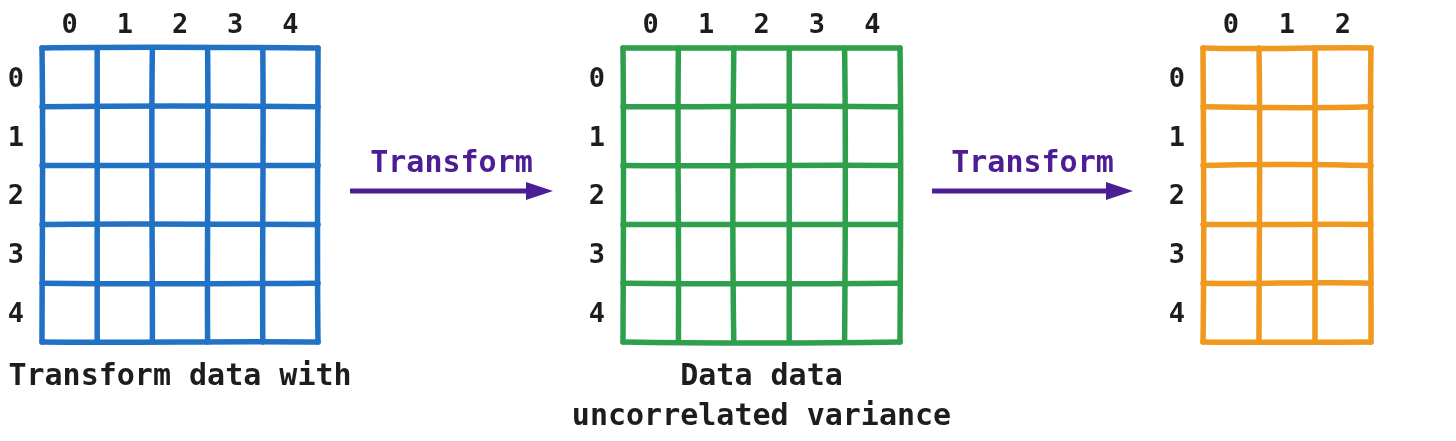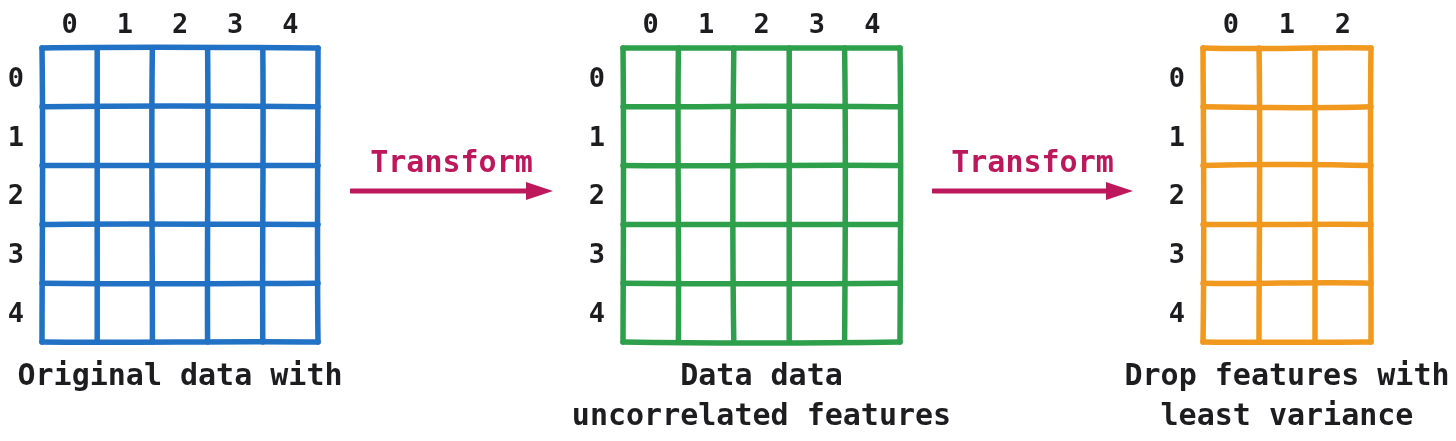--- a/index.html
+++ b/index.html
@@ -71,21 +71,21 @@
     white-space: nowrap;
     font-size: 30px;
     line-height: 40px;
     color: #1d1d1f;
   }
   
   .arrow-block {
     position: absolute;
     top: 146px;
     text-align: center;
-    color: #be185d;
+    color: #4c1d95;
   }
   .arrow-label {
     font-size: 30px;
     line-height: 32px;
     white-space: nowrap;
   }
   .arrow-svg {
     display: block;
     margin-top: 2px;
   }
@@ -120,21 +120,21 @@
           <path d="M 281 5 C 281.0472651965858 102.02000000000001, 279.7846036992123 199.04000000000002, 281 299" fill="none" stroke="#2171c4" stroke-width="5.5" stroke-linecap="round"></path>
           <path d="M 5 5 C 96.08 3.6889090694428885, 187.16 4.327479782408773, 281 5" fill="none" stroke="#2171c4" stroke-width="5.5" stroke-linecap="round"></path>
           <path d="M 5 63.8 C 96.08 62.49402925012764, 187.16 62.73920529362763, 281 63.8" fill="none" stroke="#2171c4" stroke-width="5.5" stroke-linecap="round"></path>
           <path d="M 5 122.6 C 96.08 122.41676434959663, 187.16 122.92421117484481, 281 122.6" fill="none" stroke="#2171c4" stroke-width="5.5" stroke-linecap="round"></path>
           <path d="M 5 181.39999999999998 C 96.08 180.13214013526155, 187.16 181.48611641901368, 281 181.39999999999998" fill="none" stroke="#2171c4" stroke-width="5.5" stroke-linecap="round"></path>
           <path d="M 5 240.2 C 96.08 241.13502899687737, 187.16 240.84823825716302, 281 240.2" fill="none" stroke="#2171c4" stroke-width="5.5" stroke-linecap="round"></path>
           <path d="M 5 299 C 96.08 300.10527602889886, 187.16 297.87735197225265, 281 299" fill="none" stroke="#2171c4" stroke-width="5.5" stroke-linecap="round"></path>
         </svg>
       </div>
     <div class="caption">
-        <div>Original data with</div>
+        <div>Transform data with</div>
       </div>
   </section>
 
   <div class="arrow-block" style="left:350px; width:203px;">
     <div class="arrow-label">Transform</div>
     <svg class="arrow-svg" width="203" height="22" viewBox="0 0 203 22">
       <line x1="1" y1="11" x2="180" y2="11" stroke="currentColor" stroke-width="5" stroke-linecap="round"></line>
       <polygon points="176,2 203,11 176,20" fill="currentColor"></polygon>
     </svg>
   </div>
@@ -165,21 +165,21 @@
           <path d="M 5 5 C 96.41000000000001 5.051646930004063, 187.82000000000002 5.482929200908984, 282 5" fill="none" stroke="#2ea04c" stroke-width="5.5" stroke-linecap="round"></path>
           <path d="M 5 63.8 C 96.41000000000001 63.98992477599094, 187.82000000000002 62.34471173170825, 282 63.8" fill="none" stroke="#2ea04c" stroke-width="5.5" stroke-linecap="round"></path>
           <path d="M 5 122.6 C 96.41000000000001 123.67240920751864, 187.82000000000002 121.38097365463254, 282 122.6" fill="none" stroke="#2ea04c" stroke-width="5.5" stroke-linecap="round"></path>
           <path d="M 5 181.39999999999998 C 96.41000000000001 181.50104975759893, 187.82000000000002 182.20703565790024, 282 181.39999999999998" fill="none" stroke="#2ea04c" stroke-width="5.5" stroke-linecap="round"></path>
           <path d="M 5 240.2 C 96.41000000000001 241.15520307010883, 187.82000000000002 241.0537777809368, 282 240.2" fill="none" stroke="#2ea04c" stroke-width="5.5" stroke-linecap="round"></path>
           <path d="M 5 299 C 96.41000000000001 300.4549238656997, 187.82000000000002 300.2027559281094, 282 299" fill="none" stroke="#2ea04c" stroke-width="5.5" stroke-linecap="round"></path>
         </svg>
       </div>
     <div class="caption">
         <div>Data data</div>
-        <div>uncorrelated features</div>
+        <div>uncorrelated variance</div>
       </div>
   </section>
 
   <div class="arrow-block" style="left:932px; width:201px;">
     <div class="arrow-label">Transform</div>
     <svg class="arrow-svg" width="201" height="22" viewBox="0 0 201 22">
       <line x1="1" y1="11" x2="178" y2="11" stroke="currentColor" stroke-width="5" stroke-linecap="round"></line>
       <polygon points="174,2 201,11 174,20" fill="currentColor"></polygon>
     </svg>
   </div>
@@ -204,19 +204,15 @@
           <path d="M 117 5 C 117.14701881760993 102.02000000000001, 117.11023286483832 199.04000000000002, 117 299" fill="none" stroke="#f0991e" stroke-width="5.5" stroke-linecap="round"></path>
           <path d="M 173 5 C 171.584322408789 102.02000000000001, 173.3345877256441 199.04000000000002, 173 299" fill="none" stroke="#f0991e" stroke-width="5.5" stroke-linecap="round"></path>
           <path d="M 5 5 C 60.440000000000005 6.683389252590677, 115.88000000000001 4.211011102759949, 173 5" fill="none" stroke="#f0991e" stroke-width="5.5" stroke-linecap="round"></path>
           <path d="M 5 63.8 C 60.440000000000005 64.69313591165118, 115.88000000000001 65.41132108388992, 173 63.8" fill="none" stroke="#f0991e" stroke-width="5.5" stroke-linecap="round"></path>
           <path d="M 5 122.6 C 60.440000000000005 121.262625604427, 115.88000000000001 120.90358869657648, 173 122.6" fill="none" stroke="#f0991e" stroke-width="5.5" stroke-linecap="round"></path>
           <path d="M 5 181.39999999999998 C 60.440000000000005 182.18675512467306, 115.88000000000001 180.7408484863349, 173 181.39999999999998" fill="none" stroke="#f0991e" stroke-width="5.5" stroke-linecap="round"></path>
           <path d="M 5 240.2 C 60.440000000000005 241.18850422102912, 115.88000000000001 238.72313772382256, 173 240.2" fill="none" stroke="#f0991e" stroke-width="5.5" stroke-linecap="round"></path>
           <path d="M 5 299 C 60.440000000000005 299.7830054644786, 115.88000000000001 299.22782379553973, 173 299" fill="none" stroke="#f0991e" stroke-width="5.5" stroke-linecap="round"></path>
         </svg>
       </div>
-    <div class="caption">
-        <div>Drop features with</div>
-        <div>least variance</div>
-      </div>
   </section>
 
 </div>
 
 </body></html>

